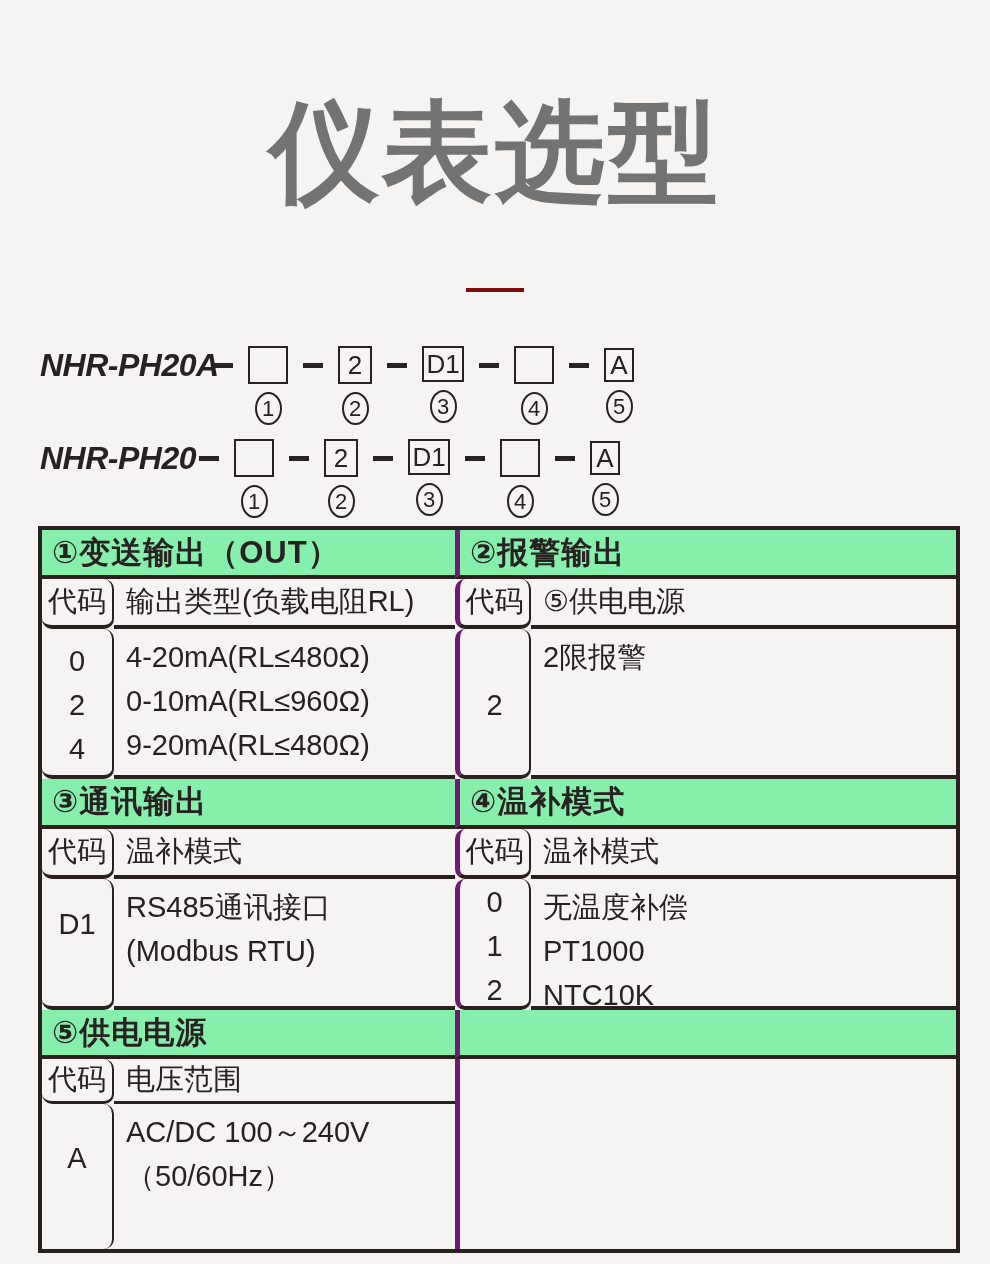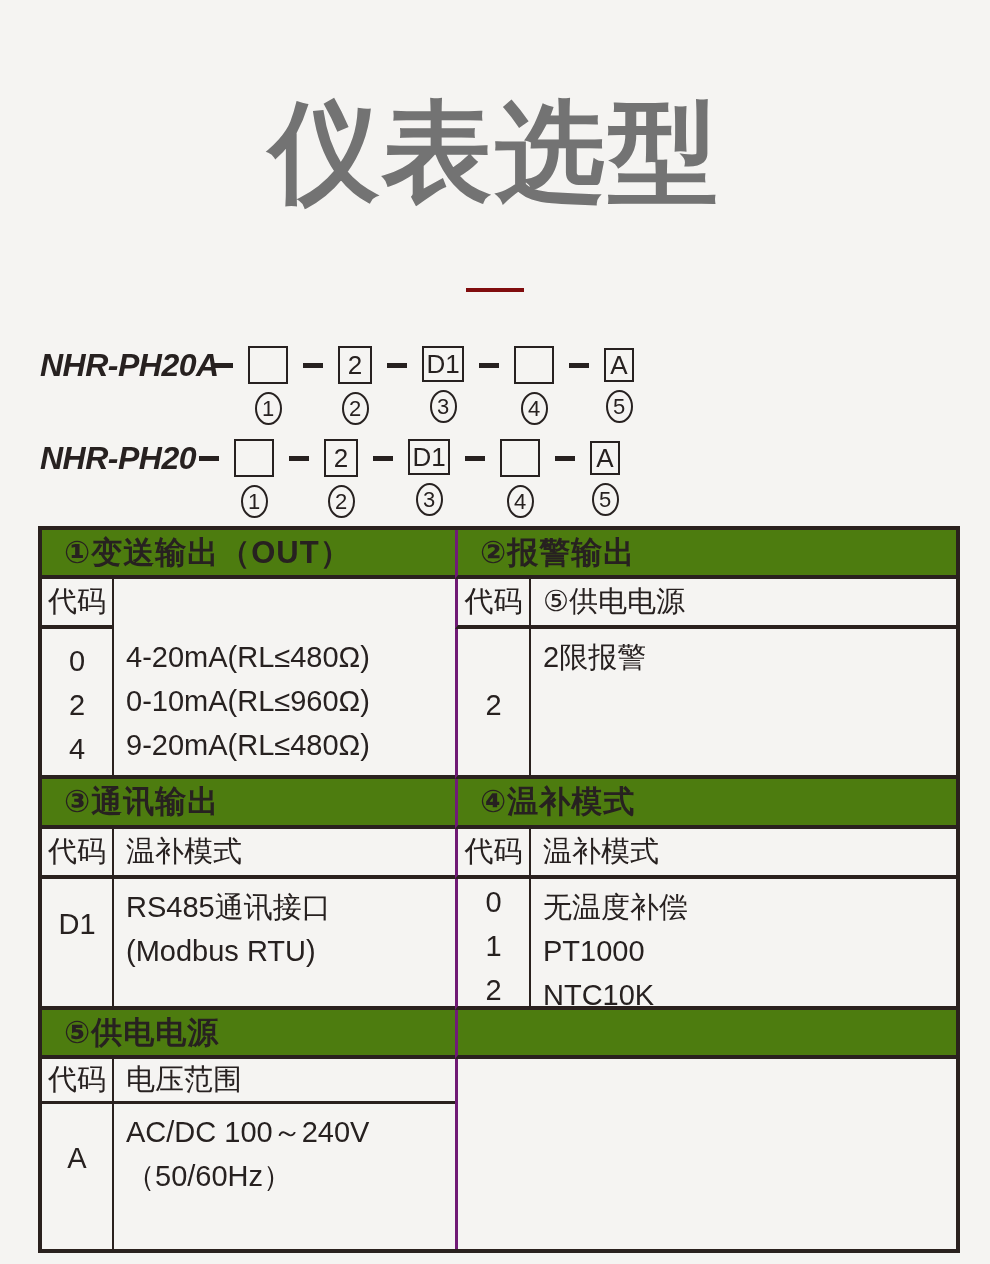--- a/index.html
+++ b/index.html
@@ -70,37 +70,37 @@
     margin: 8px 0 0 38px;
     width: 922px; height: 727px;
     border: 4px solid #2a211e;
     display: grid;
     grid-template-columns: 72px 341px 76px 1fr;
     grid-template-rows: 49px 50px 150px 50px 50px 131px 49px 45px auto;
     background: #f5f4f2;
   }
   .cell { display: flex; }
   .hdr {
-    background: #4d7c0f;
+    background: #86efac;
     align-items: center;
     font-size: 31px;
     font-weight: 700;
-    padding-left: 22px;
+    padding-left: 10px;
     letter-spacing: 1px;
   }
   .ch { align-items: center; font-size: 29px; }
   .codecol { justify-content: center; padding-left: 0; text-align: center; }
   .desccol { padding-left: 12px; }
   .bodyc { flex-direction: column; padding-top: 6px; font-size: 29px; }
   .bodyc.codecol { align-items: center; }
   .bline { line-height: 44px; height: 44px; white-space: nowrap; }
   .bb  { border-bottom: 4px solid #2a211e; }
   .bb3 { border-bottom: 3px solid #2a211e; }
-  .vr  { border-right: 2px solid #2a211e; }
-  .cd  { border-left: 3px solid #701a75; }
+  .vr  { border-right: 2px solid #2a211e; border-radius: 10px; }
+  .cd  { border-left: 5px solid #701a75; }
 </style>
 </head>
 <body>
 
 <h1 class="title">仪表选型</h1>
 <div class="red-rule"></div>
 
 <div class="diagram">
 
   <div class="model-row">
@@ -162,20 +162,21 @@
   </div>
 
 </div>
 
 <div class="spec-table">
 
   <div class="cell hdr bb" style="grid-area:1/1/2/3">①变送输出（OUT）</div>
   <div class="cell hdr bb cd" style="grid-area:1/3/2/5">②报警输出</div>
 
   <div class="cell ch codecol vr bb" style="grid-area:2/1/3/2">代码</div>
+  <div class="cell ch desccol bb" style="grid-area:2/2/3/3">输出类型(负载电阻RL)</div>
   <div class="cell ch codecol cd vr bb" style="grid-area:2/3/3/4">代码</div>
   <div class="cell ch desccol bb" style="grid-area:2/4/3/5">⑤供电电源</div>
 
   <div class="cell bodyc codecol vr bb" style="grid-area:3/1/4/2">
     <div class="bline">0</div>
     <div class="bline">2</div>
     <div class="bline">4</div>
   </div>
   <div class="cell bodyc desccol bb" style="grid-area:3/2/4/3">
     <div class="bline">4-20mA(RL≤480Ω)</div>

